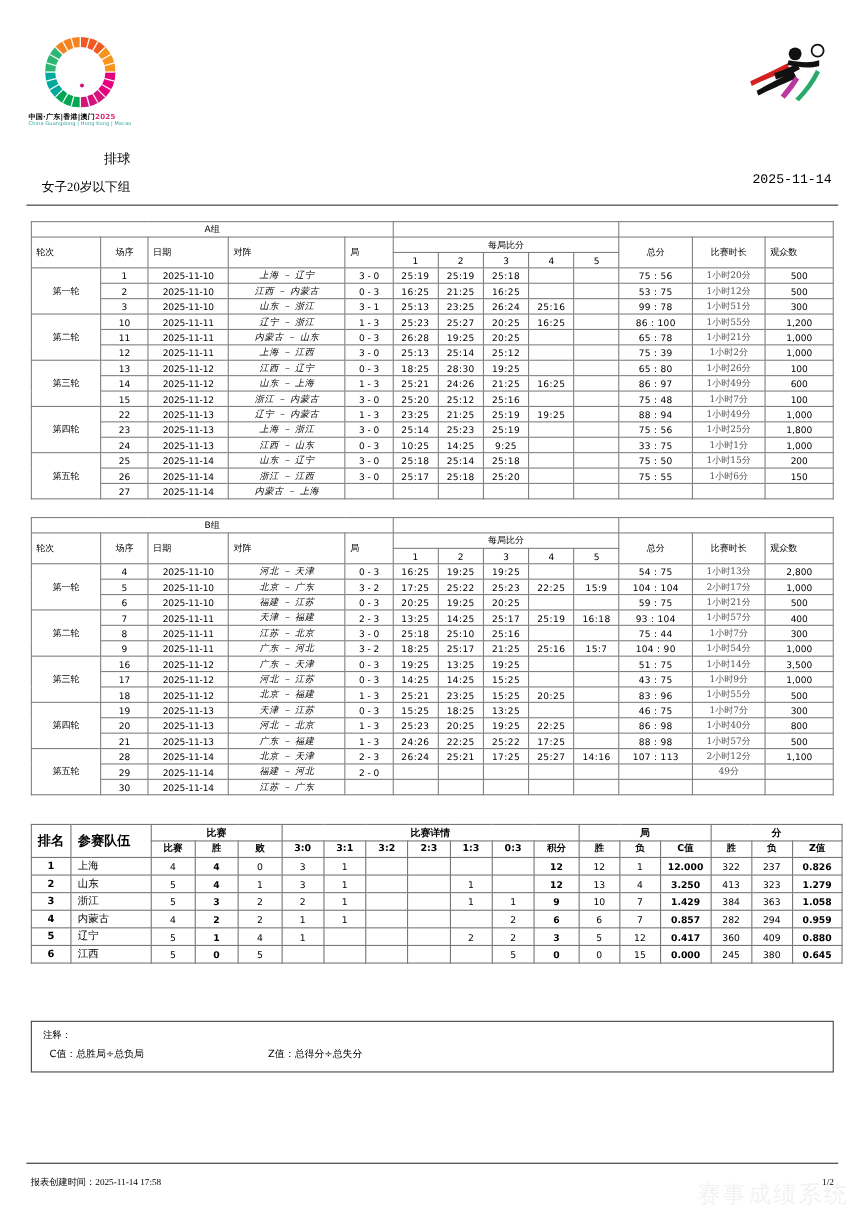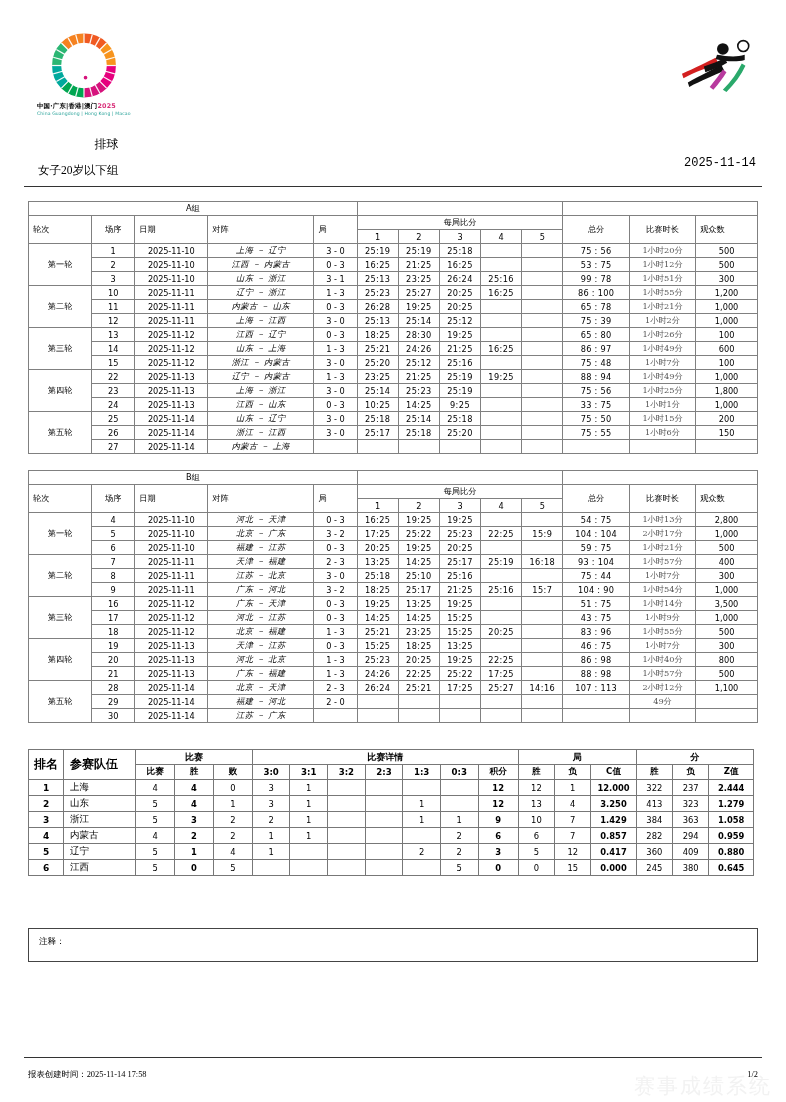--- a/index.html
+++ b/index.html
@@ -14,21 +14,21 @@
     overflow: hidden;
   }
 
   
   .header {
     position: relative;
     height: 112px;
     margin: 22px 24px 0 24px;
   }
   .logo {
-    position: absolute; left: 11px; top: 4px;
+    position: absolute; left: 0; top: 4px;
     width: 96px; height: 98px;
   }
   .logo-burst { position:absolute; left:10px; top:0; width:78px; height:76px; }
   .logo-text1 {
     position:absolute; left:2px; top:76px; width:94px;
     font-size:6.4px; font-weight:bold; letter-spacing:.2px; white-space:nowrap;
     font-family:"DejaVu Sans", sans-serif;
   }
   .logo-text1 .yr { color:#d9317a; }
   .logo-text2 {
@@ -88,21 +88,21 @@
   td.sets { font-size:8.6px; letter-spacing:.4px; }
   td.total { font-size:9px; letter-spacing:.3px; }
   td.dur { text-align:left; padding-left:4px; font-size:8px; color:#555;
            font-family:"DejaVu Serif","Liberation Serif",serif; }
   td.aud { text-align:left; padding-left:4px; font-size:8.4px; }
   td.dt { font-size:8.2px; letter-spacing:-0.1px; }
   .thick-top { border-top:1.6px solid #555 !important; }
   .outer { border:1.5px solid #555; }
 
   
-  .stand-wrap { margin: 26px 32px 0 28px; }
+  .stand-wrap { margin: 26px 20px 0 28px; }
   table.stand { width:100%; border-collapse:collapse; table-layout:fixed;
     font-family:"DejaVu Sans","Liberation Sans",sans-serif; }
   table.stand td {
     border:1px solid #777; font-size:8.4px; height:15px; text-align:center;
     vertical-align:middle; white-space:nowrap; padding:0 1px;
   }
   table.stand td.g1 { font-size:9px; font-weight:bold; }
   table.stand td.g2 { font-size:8.6px; font-weight:bold; }
   table.stand td.bigh { font-size:12px; font-weight:bold; }
   table.stand td.teamname { text-align:left; padding-left:6px; font-size:9.5px; font-weight:normal; }
@@ -792,21 +792,21 @@
           <td></td>
           <td></td>
           <td></td>
           <td></td>
           <td class="b">12</td>
           <td>12</td>
           <td>1</td>
           <td class="b">12.000</td>
           <td>322</td>
           <td>237</td>
-          <td class="b">2.444</td>
+          <td class="b">0.826</td>
         </tr>
         <tr class="srow">
           <td class="rank">2</td>
           <td class="teamname">山东</td>
           <td>5</td>
           <td class="b">4</td>
           <td>1</td>
           <td>3</td>
           <td>1</td>
           <td></td>
@@ -900,20 +900,24 @@
           <td>245</td>
           <td>380</td>
           <td class="b">0.645</td>
         </tr>
       </tbody>
     </table>
 </div>
 
 <div class="notes">
   <div class="notes-title">注释：</div>
+  <div class="notes-line">
+    <span class="c">C值：总胜局÷总负局</span>
+    <span class="z">Z值：总得分÷总失分</span>
+  </div>
 </div>
 
 <div class="foot-rule"></div>
 <div class="foot">
   <span>报表创建时间：2025-11-14 17:58</span>
   <span>1/2</span>
 </div>
 <div class="watermark">赛事成绩系统</div>
 
 </body></html>

